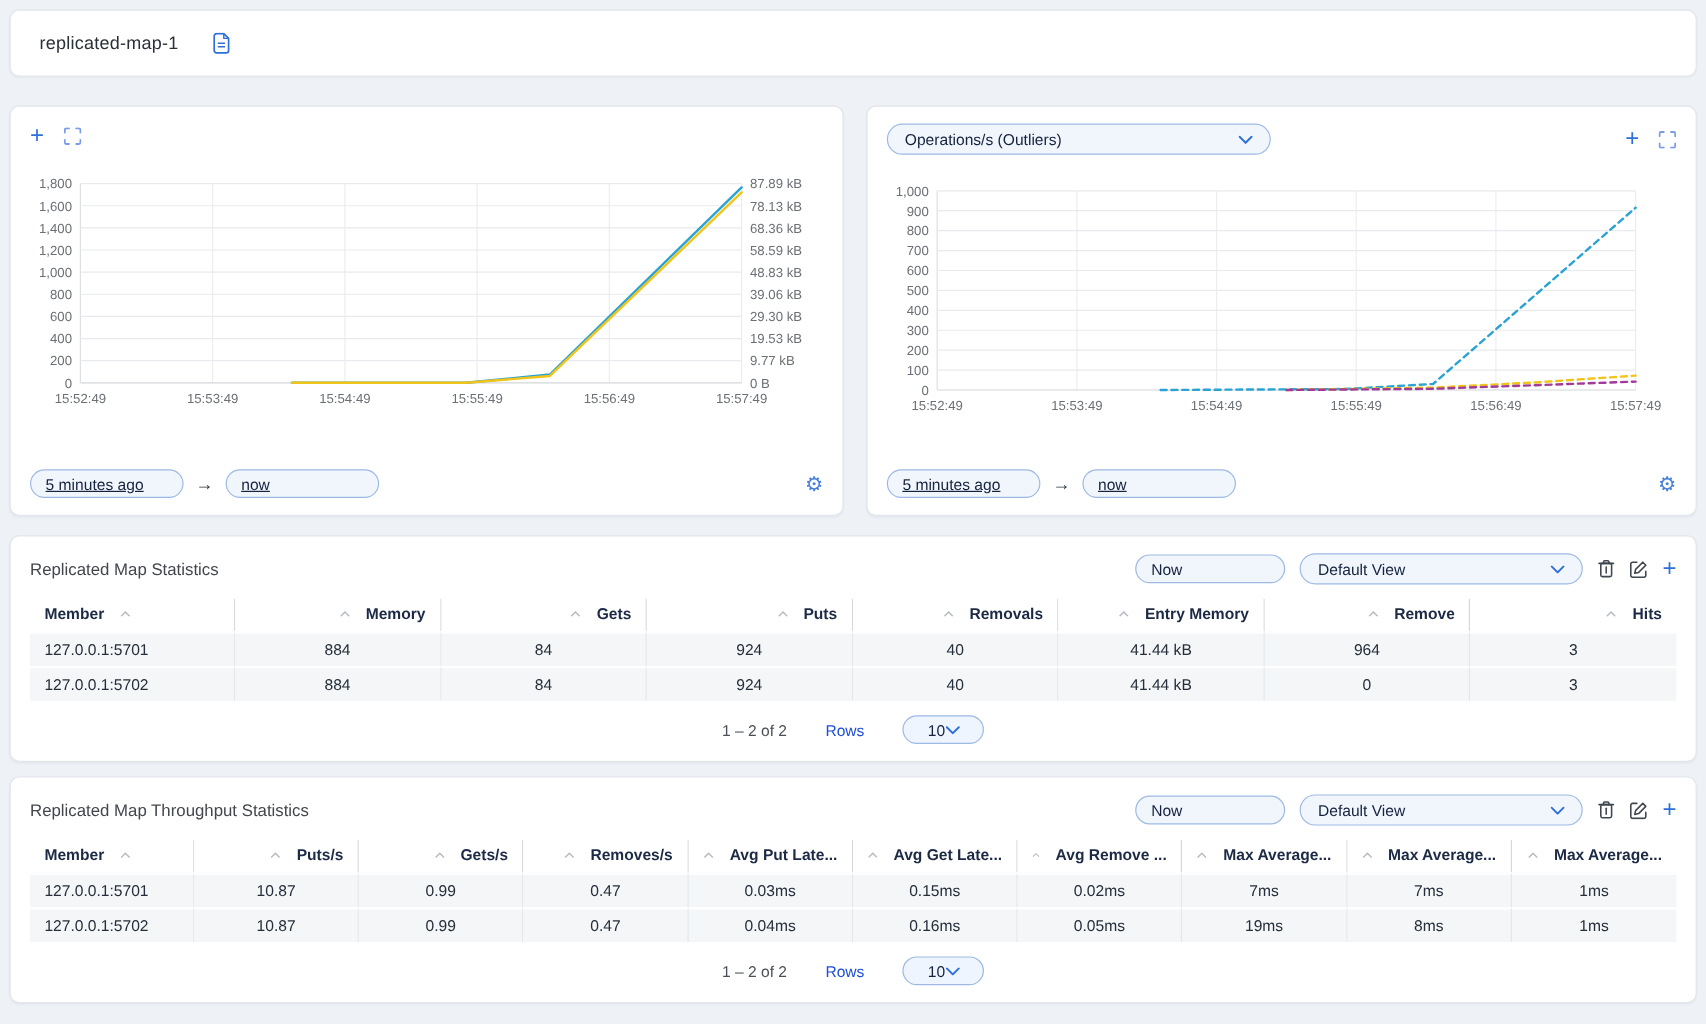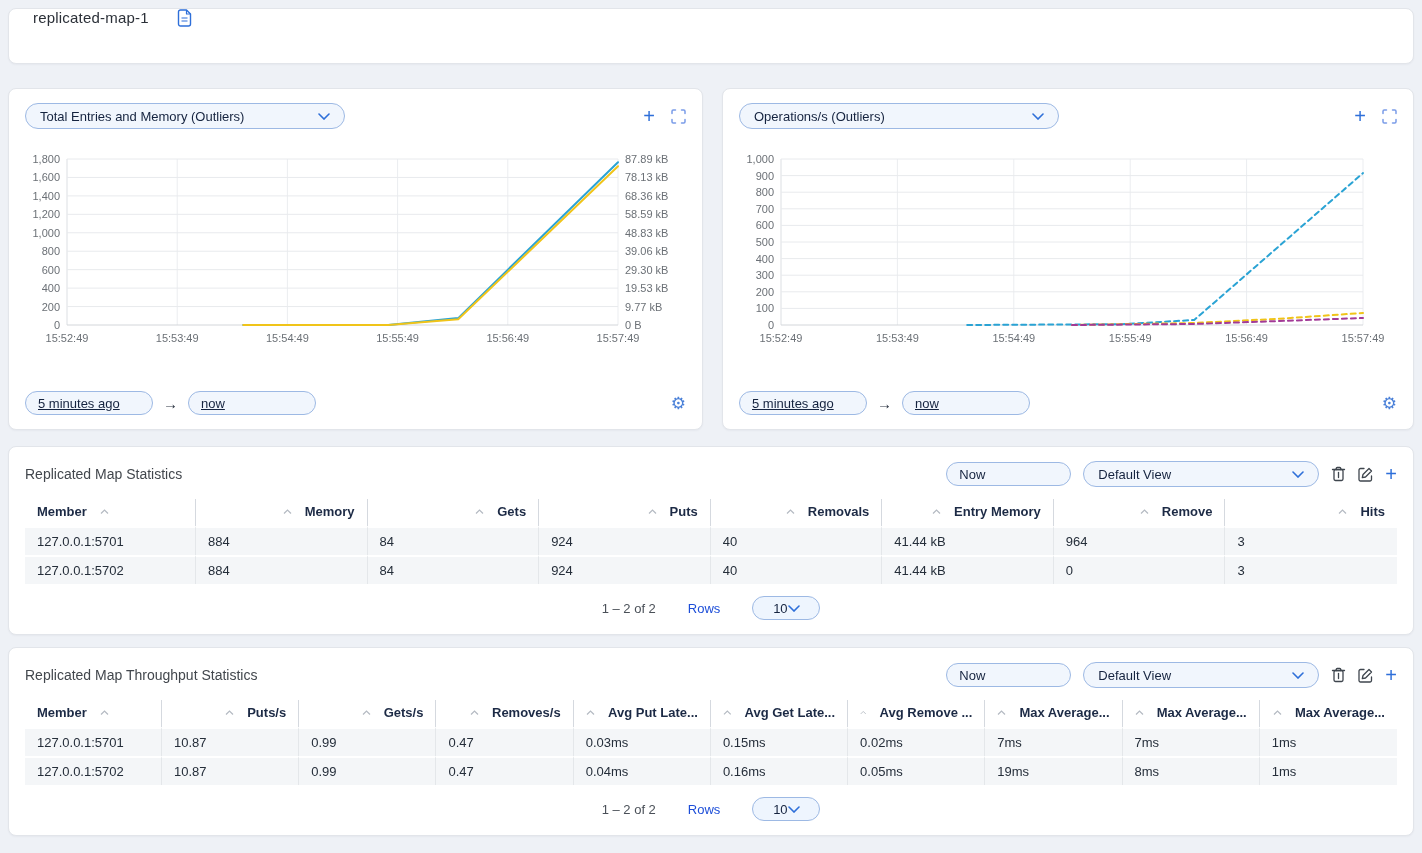--- a/index.html
+++ b/index.html
@@ -3,21 +3,21 @@
 <meta charset="utf-8">
 <style>
   * { margin:0; padding:0; box-sizing:border-box; }
   html,body { width:1422px; height:853px; }
   body { background:#eef1f6; font-family:"Liberation Sans", sans-serif; overflow:hidden; }
   .page { width:1422px; height:853px; position:relative; }
 
   .card { background:#fff; border:1px solid #e2e5ea; border-radius:8px; box-shadow:0 1px 2px rgba(16,24,40,.04); }
 
   
-  .top-card { margin:8px; height:56px; display:flex; align-items:flex-start; padding:0 24px; gap:28px; }
+  .top-card { margin:8px; height:56px; display:flex; align-items:center; padding:0 24px; gap:28px; }
   .map-title { font-size:15px; color:#2b3038; letter-spacing:.2px; }
 
   
   .charts-row { margin:24px 8px 16px 8px; display:flex; gap:19px; }
   .chart-card { height:342px; padding:14px 16px; display:flex; flex-direction:column; }
   .chart-card.left { width:695px; }
   .chart-card.right { width:692px; }
   .chart-head { display:flex; align-items:center; justify-content:space-between; }
   .pill { background:#f1f6fd; border:1px solid #9db9e4; border-radius:13px; font-size:13px; color:#15233f; display:flex; align-items:center; }
   .metric-select { width:320px; height:26px; padding:0 14px; justify-content:space-between; cursor:pointer; }
@@ -38,21 +38,21 @@
   .view-select { width:236px; height:26px; padding:0 14px; justify-content:space-between; border-radius:13px; cursor:pointer; }
   .ctl-icon { cursor:pointer; display:flex; align-items:center; }
 
   table.stats { width:100%; border-collapse:separate; border-spacing:0; table-layout:fixed; }
   .tbl-0 th:first-child, .tbl-0 td:first-child { width:171px; }
   .tbl-1 th:first-child, .tbl-1 td:first-child { width:137px; }
   table.stats th { padding:5px 12px 7px 12px; font-size:13px; font-weight:700; color:#1c2a45; background:#fff; border-right:1px solid #d5d9df; cursor:pointer; }
   table.stats th:last-child { border-right:none;margin-top:32px; }
   .hcell { display:flex; align-items:center; justify-content:flex-end; gap:13px; white-space:nowrap; overflow:hidden; }
   th.first .hcell { justify-content:flex-start; }
-  table.stats td { padding:6px 12px; font-size:13px; color:#252e3a; background:#f4f6f8; text-align:left; border-top:2px solid #fff; border-right:1px solid #e4e7ea; white-space:nowrap; }
+  table.stats td { padding:6px 12px; font-size:13px; color:#252e3a; background:#f4f6f8; text-align:center; border-top:2px solid #fff; border-right:1px solid #e4e7ea; white-space:nowrap; }
   table.stats td:last-child { border-right:none; }
   table.stats td.first { text-align:left; }
 
   .pagination { display:flex; align-items:center; justify-content:center; gap:32px; margin-top:12px; margin-bottom:4px; }
   .range-text { font-size:13px; color:#4a5058; }
   .rows-label { font-size:13px; color:#1d4ed8; }
   .rows-select { width:68px; height:24px; padding:0 10px; border-radius:12px; justify-content:center; cursor:pointer; background:#eef5fe; }
 </style>
 </head>
 <body>
@@ -67,26 +67,20 @@
         <path d="M9.5 1 v4 h4" stroke-width="1.2"></path>
         <path d="M4.5 9 h6 M4.5 12 h6" stroke-width="1.2"></path>
       </svg>
     </span>
   </div>
 
   <div class="charts-row">
 
     <div class="card chart-card left">
       <div class="chart-head">
-        <div class="pill metric-select">
-          <span>Total Entries and Memory (Outliers)</span>
-          <svg width="12" height="7" viewBox="0 0 12 7" fill="none" stroke="#2e6fd9" stroke-width="1.6" stroke-linecap="round">
-              <path d="M1 1 l5 5 5-5"></path>
-            </svg>
-        </div>
         <div class="head-icons">
           <span class="plus-icon">+</span>
           <span class="ctl-icon">
             <svg width="15" height="15" viewBox="0 0 15 15" fill="none" stroke="#7a9ce8" stroke-width="1.5" stroke-linecap="round">
               <path d="M1 4.5 V2.2 A1.2 1.2 0 0 1 2.2 1 H4.5"></path>
                 <path d="M10.5 1 H12.8 A1.2 1.2 0 0 1 14 2.2 V4.5"></path>
               <path d="M14 10.5 V12.8 A1.2 1.2 0 0 1 12.8 14 H10.5"></path>
                 <path d="M4.5 14 H2.2 A1.2 1.2 0 0 1 1 12.8 V10.5"></path>
             </svg>
           </span>

